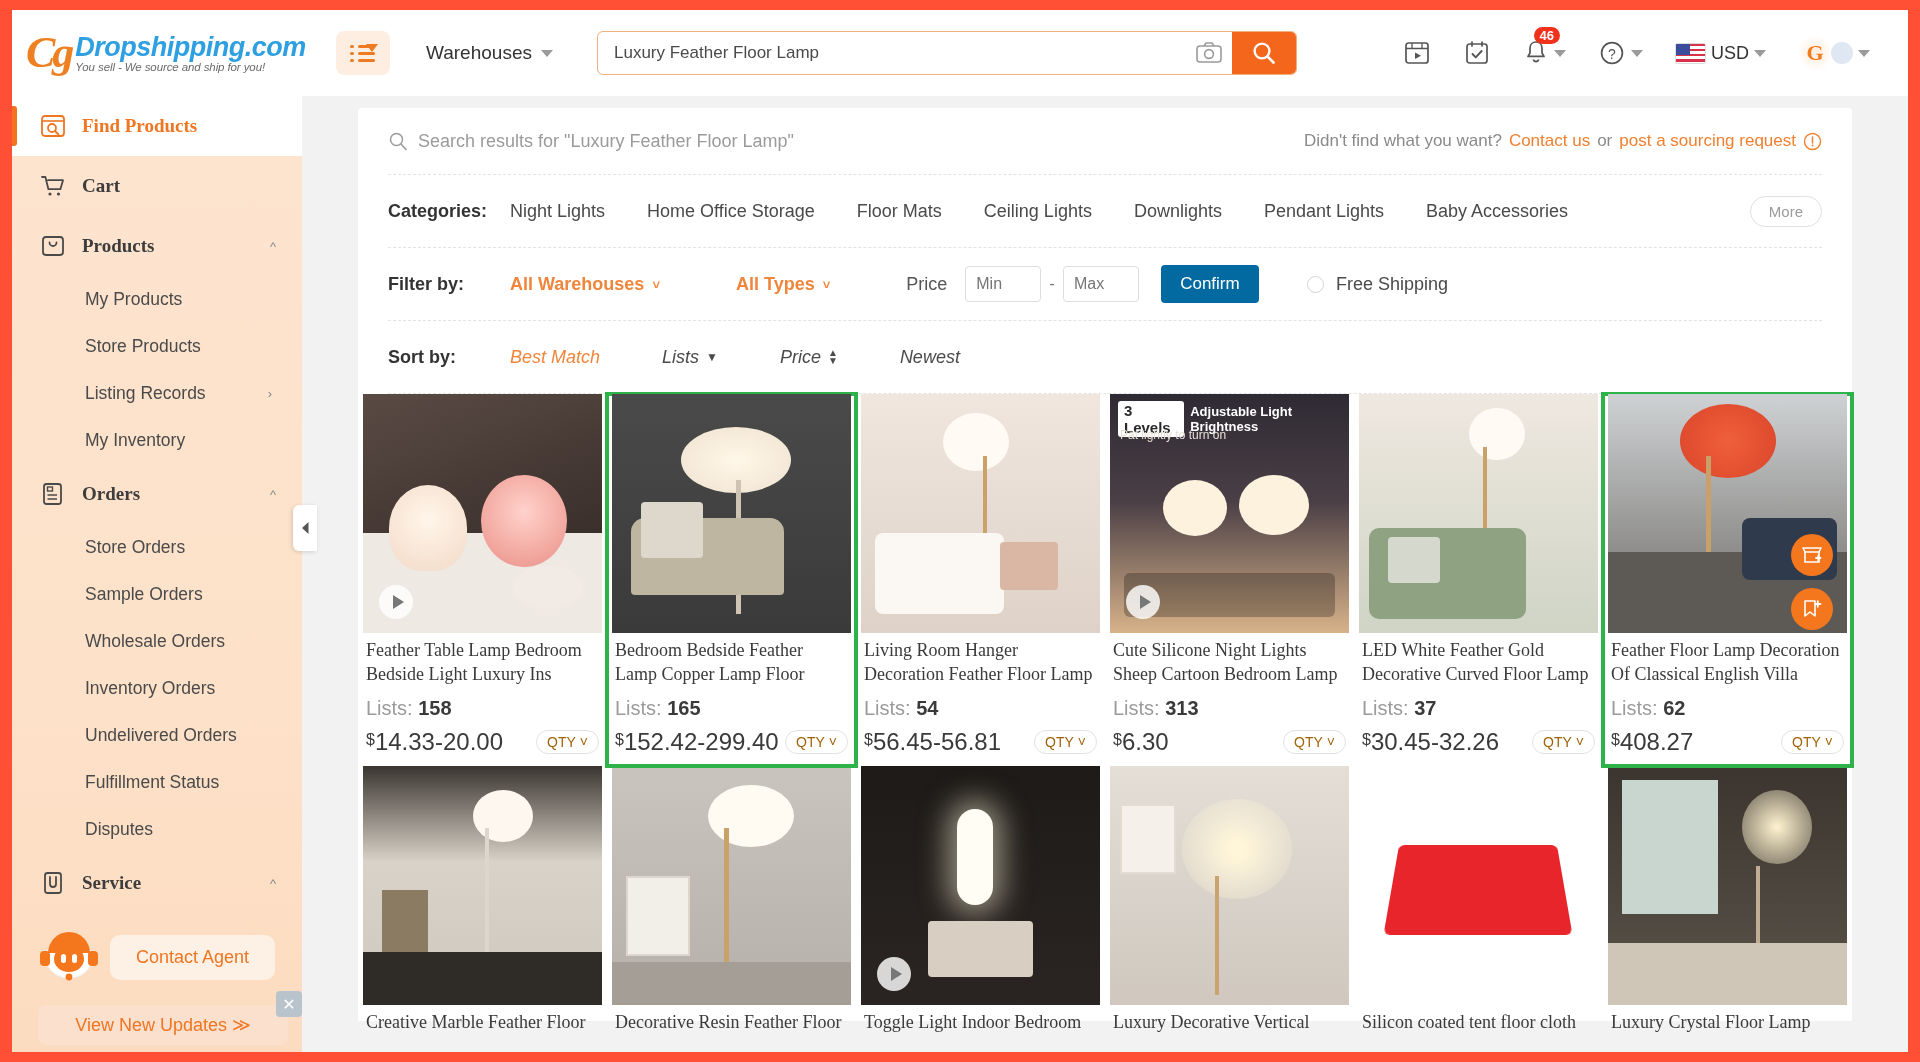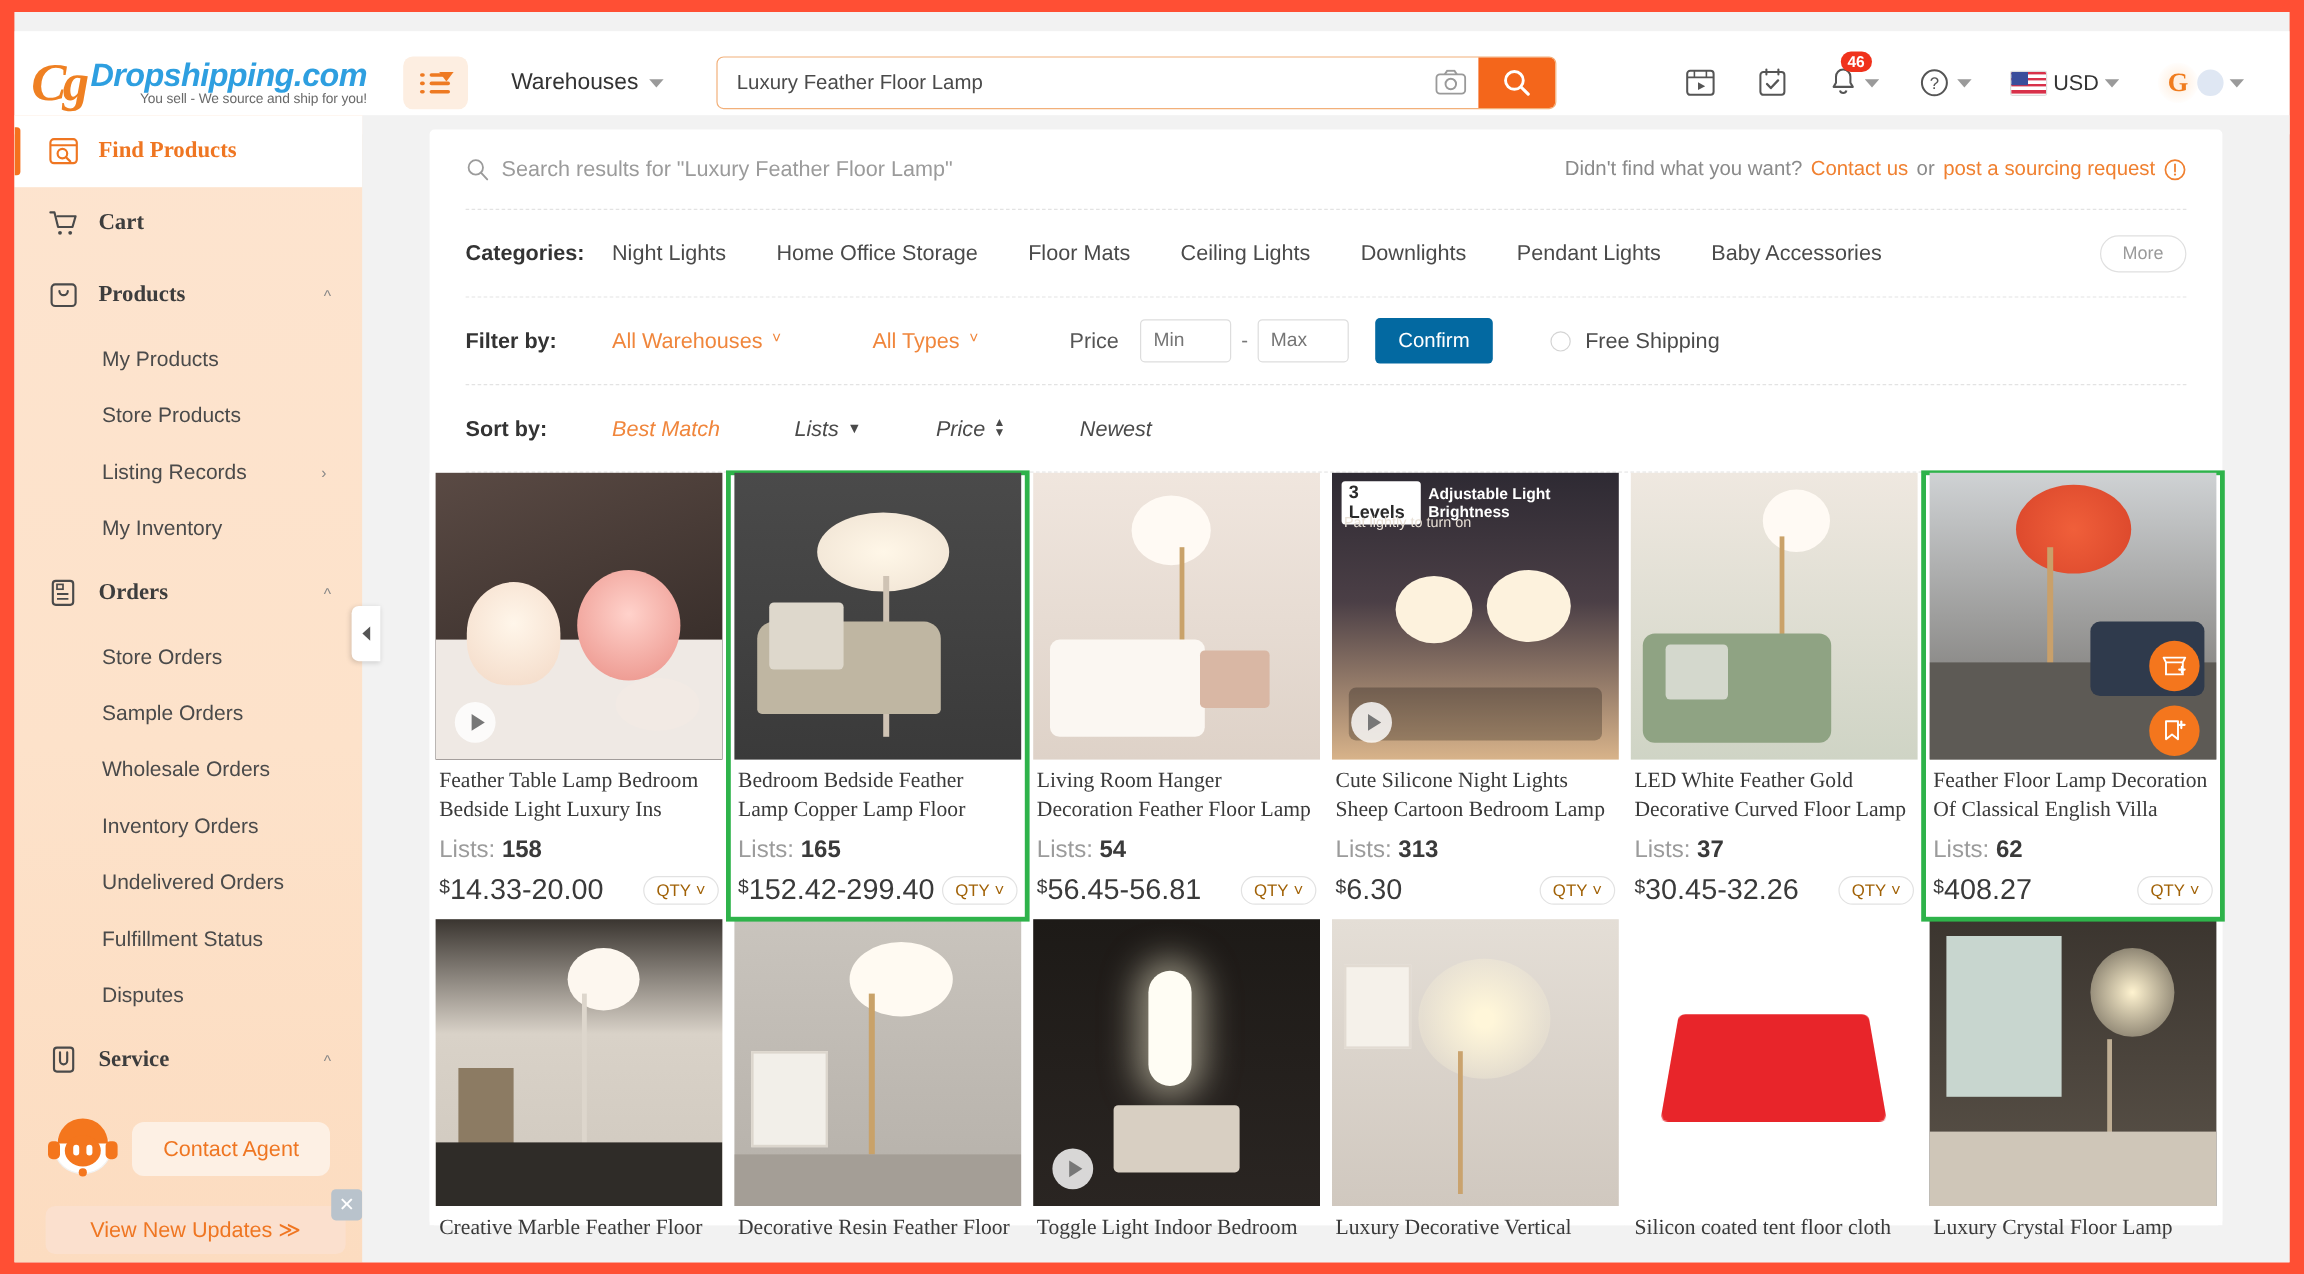--- a/index.html
+++ b/index.html
@@ -14,30 +14,30 @@
   #frame {
     position: absolute;
     left: 12px; top: 10px;
     width: 1896px; height: 1042px;
     background: #f2f2f2;
     overflow: hidden;
   }
 
   
   #header {
-    position: absolute; left: 0; top: 16px;
+    position: absolute; left: 0; top: 0;
     width: 1896px; height: 86px;
     background: #fff;
     display: flex; align-items: center; gap: 14px;
   }
   #logo-wrap { width: 310px; display:flex; align-items:center; padding-left: 14px; }
   .logo-mark { font-family: "Liberation Serif", serif; font-style: italic; font-size: 44px; color:#ef8022; font-weight:700; letter-spacing:-3px; line-height:1; padding-right:4px;}
   .logo-text-wrap { line-height: 1.05; }
   .logo-text { font-family: "Liberation Sans", sans-serif; font-style: italic; font-weight: 700; font-size: 27px; color: #2e9fe0; letter-spacing:-0.5px;}
-  .logo-tag { font-size: 11.5px; color: #6a6a6a; letter-spacing:-0.1px;text-align:right;}
+  .logo-tag { font-style: italic; font-size: 11.5px; color: #6a6a6a; letter-spacing:-0.1px;}
 
   #menu-btn {
     width: 54px; height: 44px; background: #fdeee1; border-radius: 8px;
     display:flex; align-items:center; justify-content:center; margin-right:22px; cursor:pointer;
   }
   .mlines { position:relative; width:26px; height:18px; }
   .mlines i { position:absolute; left:8px; height:3px; width:17px; background:#ee7a22; border-radius:2px;}
   .mlines i.d { left:0; width:4px; }
   .mlines i:nth-child(1), .mlines i:nth-child(2) { top:1px;}
   .mlines i:nth-child(3), .mlines i:nth-child(4) { top:8px;}
@@ -92,21 +92,21 @@
   #panel { position:absolute; left:56px; top:12px; width:1494px; background:#fff; border-radius:4px; min-height:300px;}
   #srow { height:66px; display:flex; align-items:center; padding:0 30px; }
   .srow-left { display:flex; align-items:center; gap:10px; color:#9b9b9b; font-size:18px;}
   .srow-right { margin-left:auto; color:#8a8a8a; font-size:17px; display:flex; align-items:center; gap:7px;}
   .lnk { color:#f08030; cursor:pointer;}
   .dashed { border-top:1px dashed #e3e3e3; margin:0 30px; }
   .frow { display:flex; align-items:center; padding:0 30px; height:72px; gap:0; }
   .flabel { font-weight:700; font-size:18px; color:#333; width:122px; flex:none;}
   .cat { font-size:18px; color:#4a4a4a; cursor:pointer; margin-right:42px; white-space:nowrap;}
   .more-btn { margin-left:auto; border:1px solid #e0e0e0; border-radius:16px; padding:6px 18px; color:#9a9a9a; font-size:15px; cursor:pointer;}
-  .fsel { color:#f0863c; font-size:18px; display:flex; align-items:flex-start; gap:8px; cursor:pointer; margin-right:76px;}
+  .fsel { color:#f0863c; font-size:18px; display:flex; align-items:center; gap:8px; cursor:pointer; margin-right:76px;font-weight:bold;}
   .caret-s { font-size:13px; color:#f0863c;}
   .plabel { font-size:18px; color:#555; margin-right:18px;}
   .pinput { width:76px; height:36px; border:1px solid #ddd; border-radius:4px; outline:none; padding:0 10px; font-size:16px; color:#8b5cf6; font-family:inherit;}
   .dash2{ margin:0 8px; color:#777;}
   .confirm-btn{ margin-left:22px; background:#0369a1; color:#fff; border:none; border-radius:4px; width:98px;height:38px; font-size:17px; cursor:pointer; font-family:inherit;}
   .radio { width:17px;height:17px;border:1px solid #d4d4d4; border-radius:50%; margin-left:48px; margin-right:12px; cursor:pointer;}
   .fship { font-size:18px; color:#4a4a4a;}
   .sortitem { font-size:18px; color:#4a4a4a; margin-right:62px; cursor:pointer; display:flex; align-items:center; gap:7px;font-style:italic;}
   .sortitem.on { color:#f0863c;}
 

